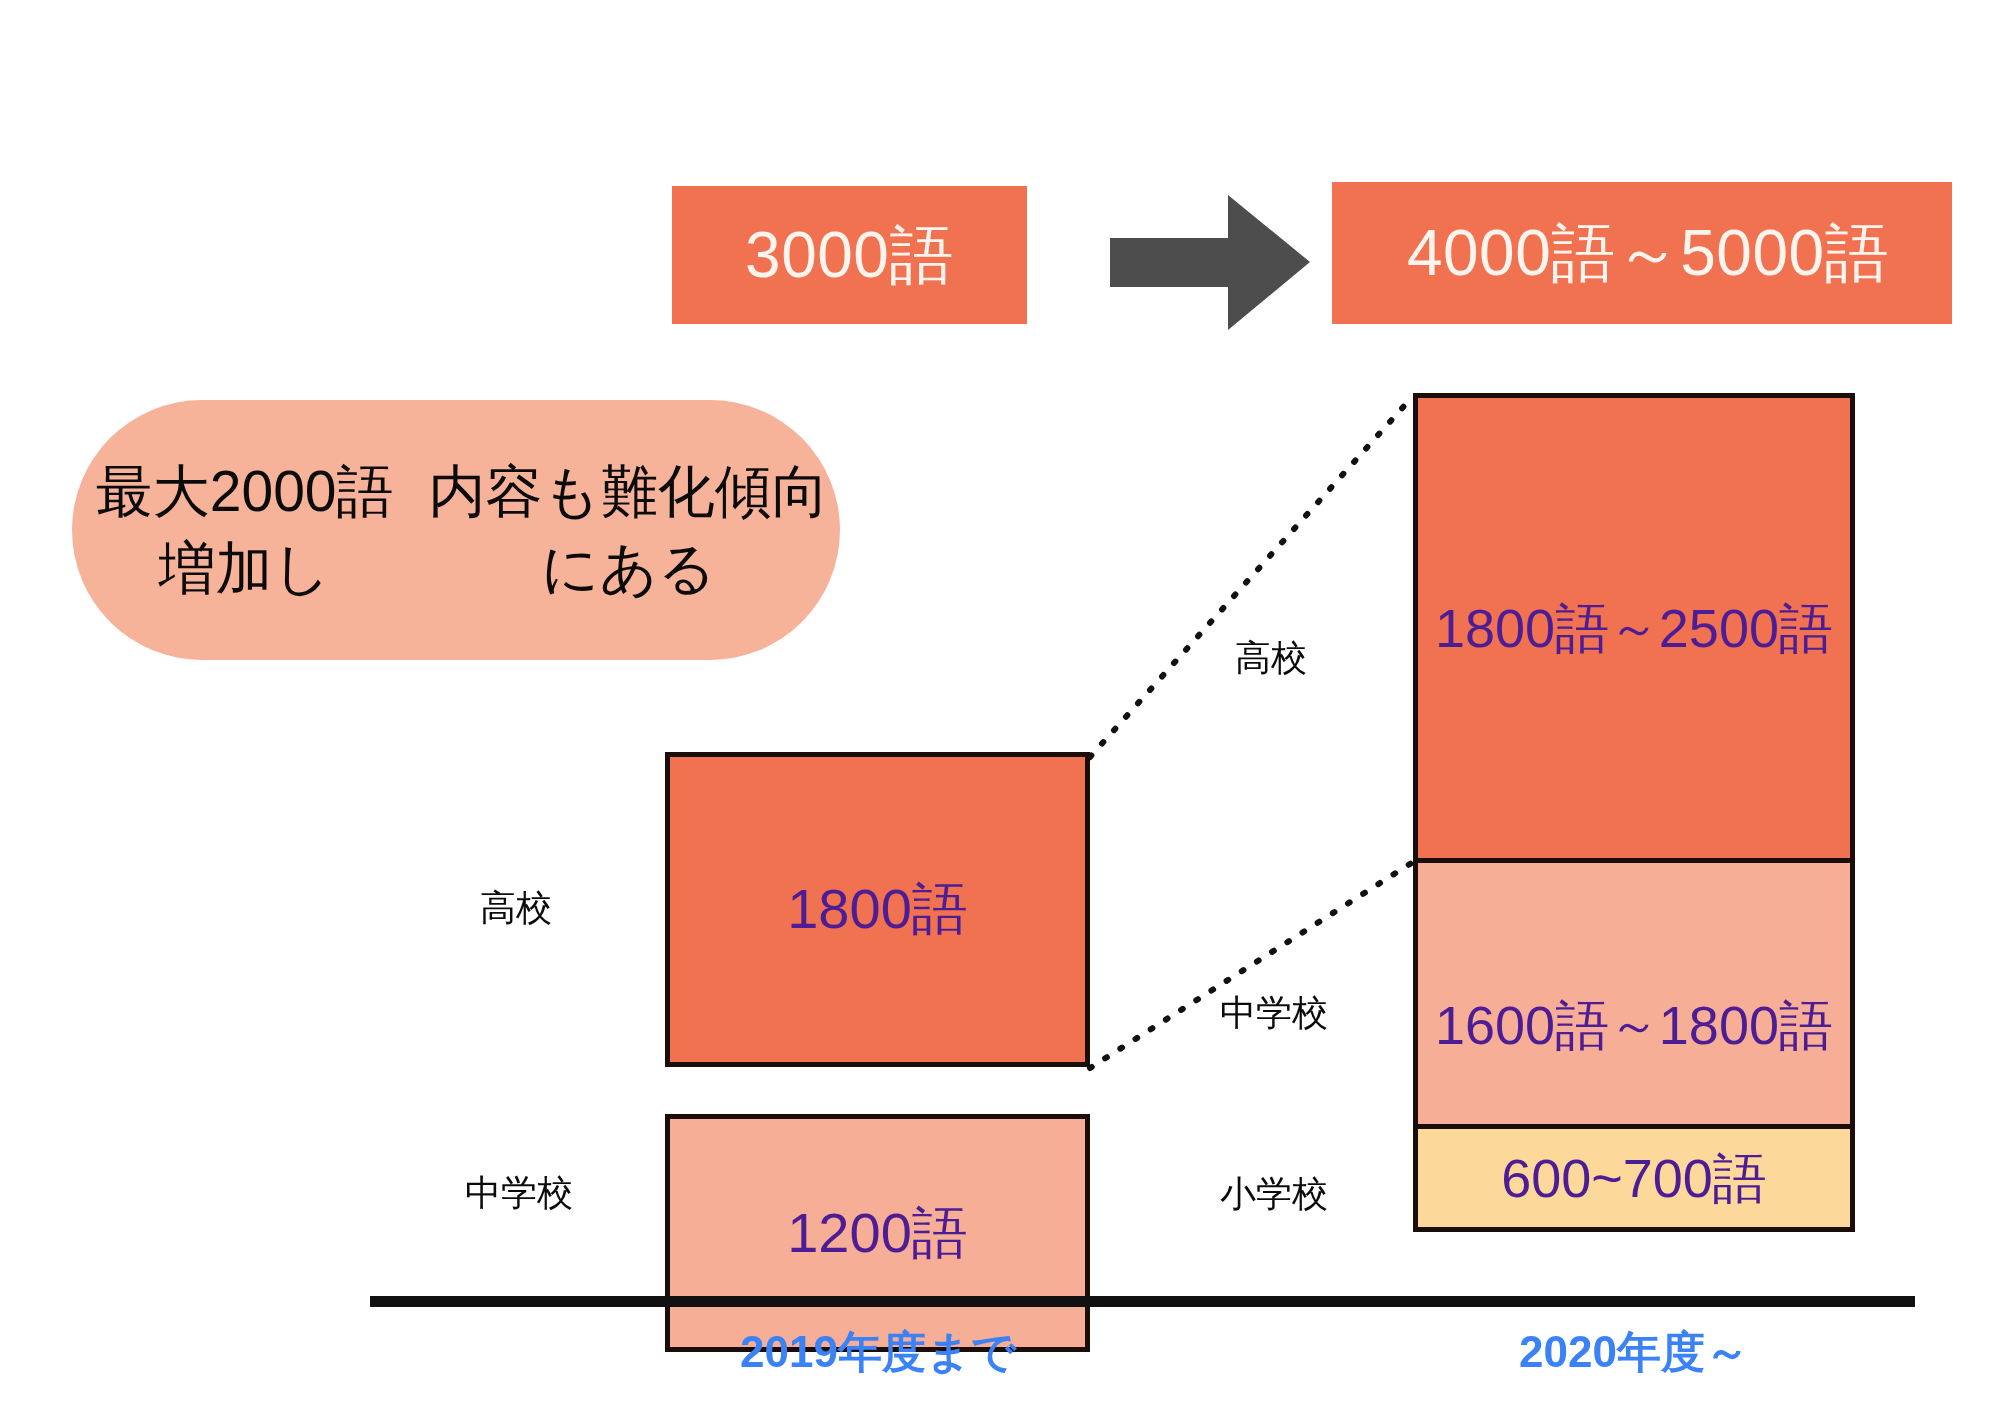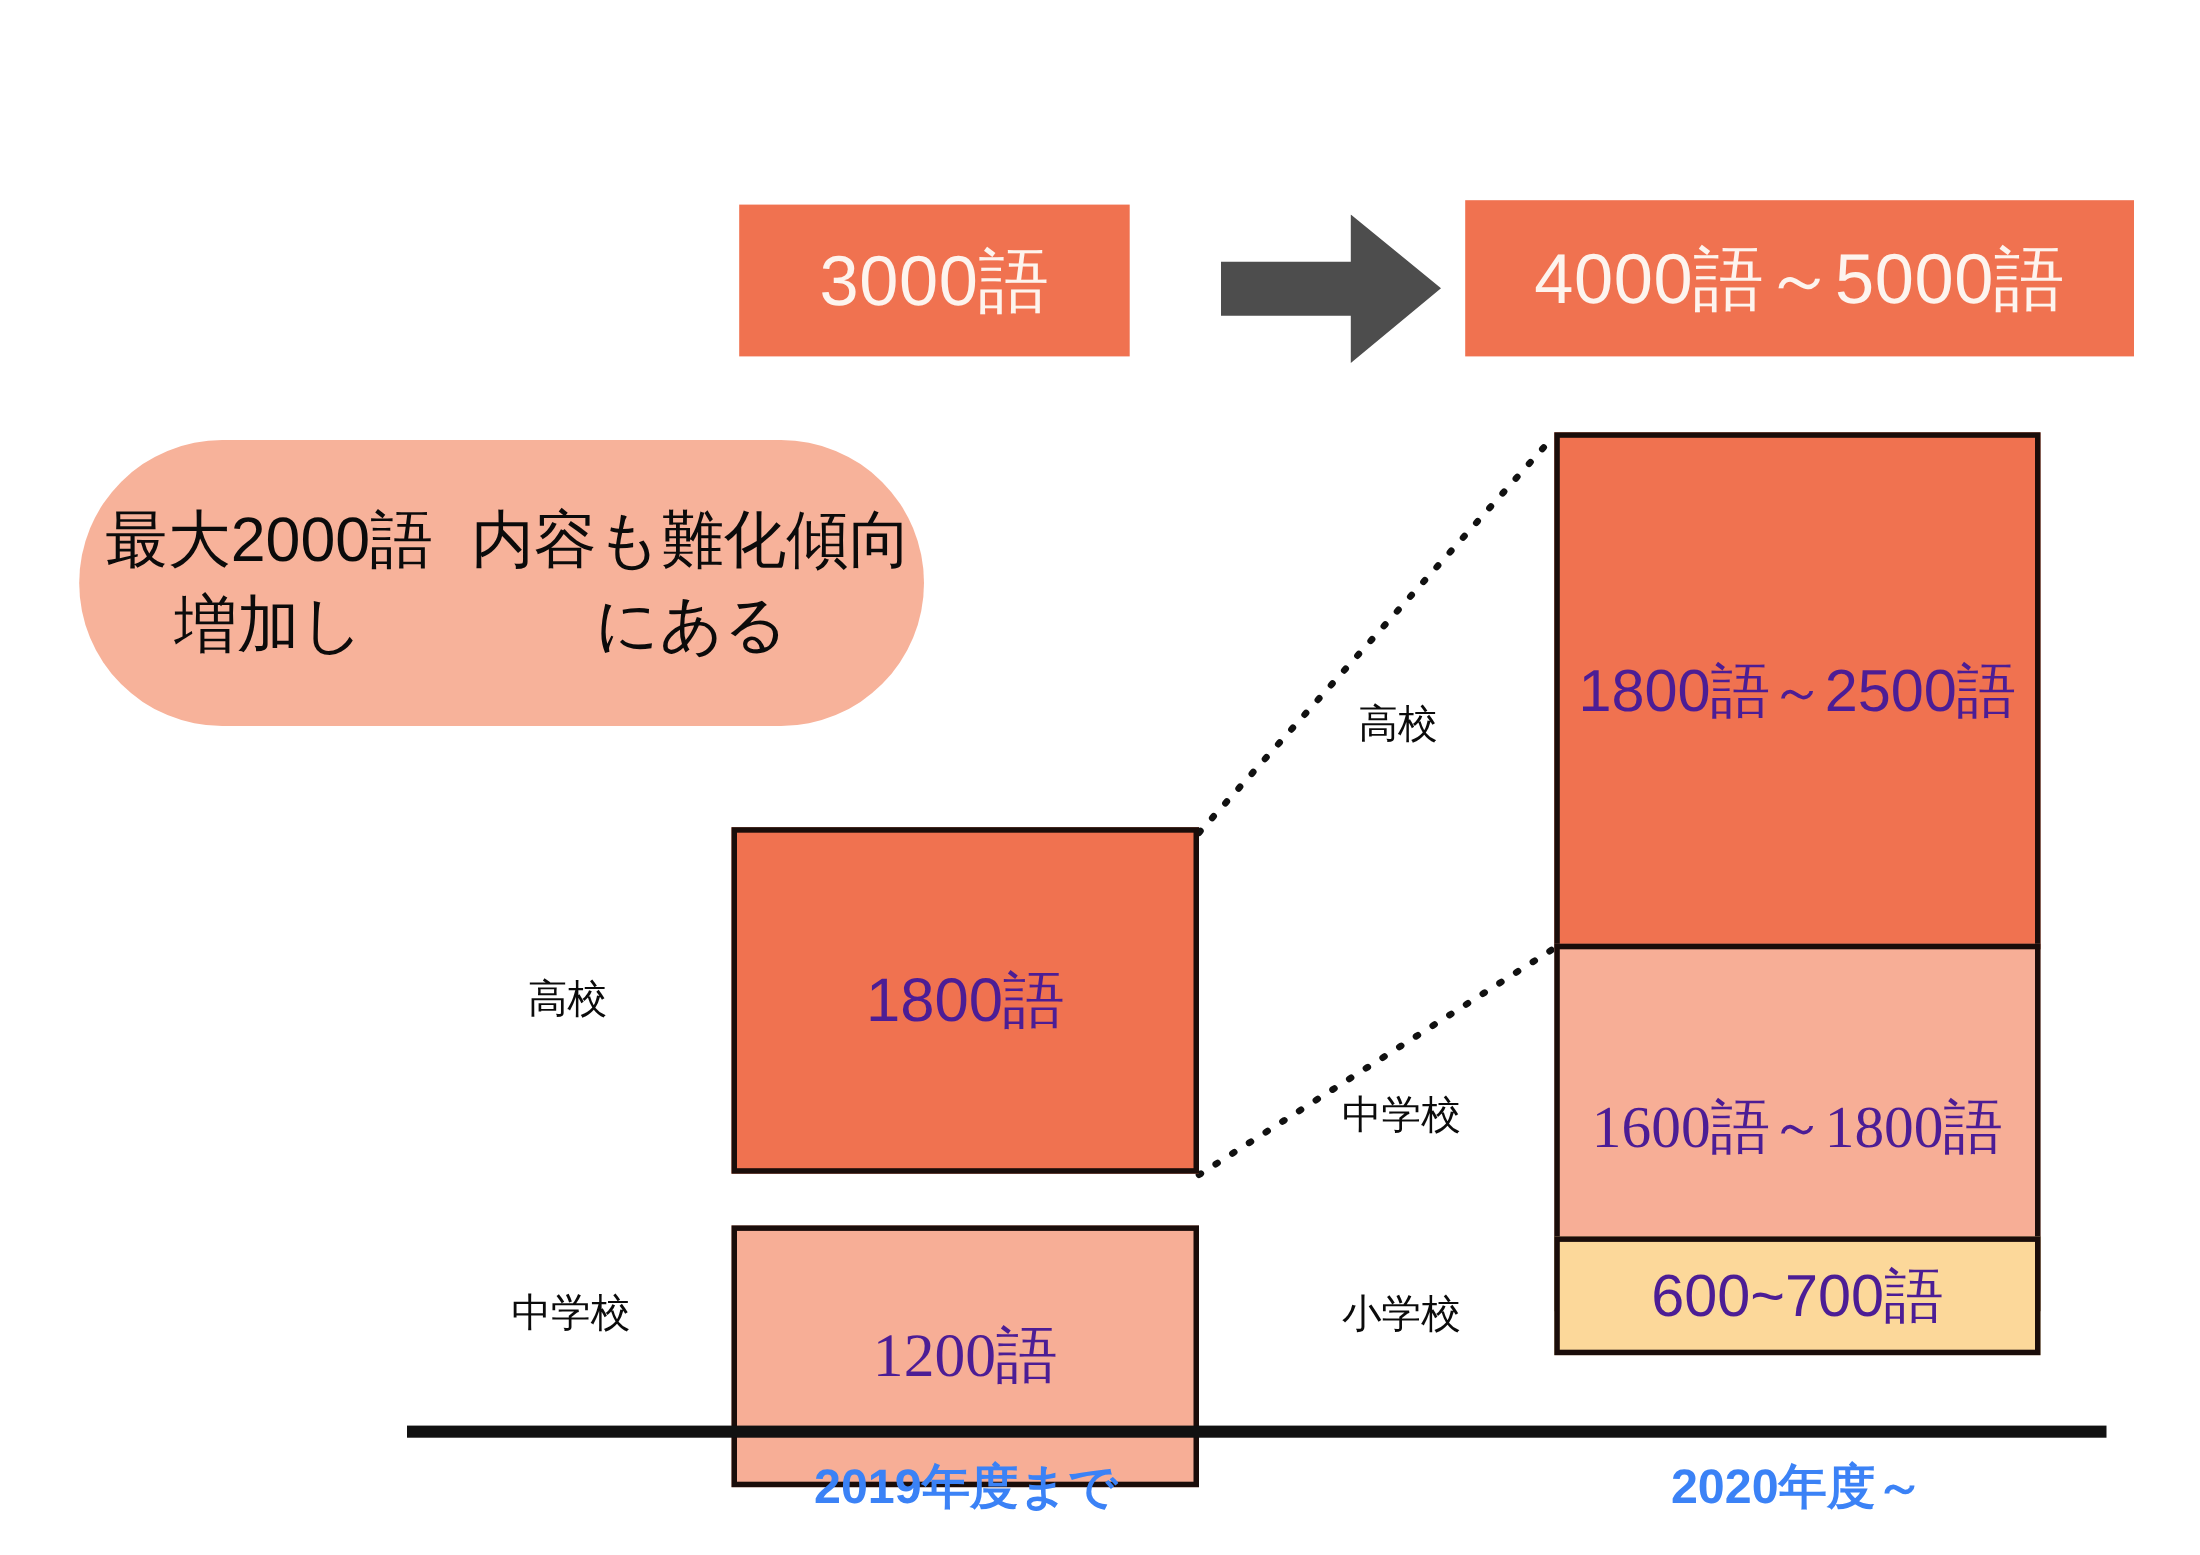--- a/index.html
+++ b/index.html
@@ -40,20 +40,21 @@
     width: 355px;
     height: 138px;
     font-size: 64px;
   }
   #banner-after {
     left: 1332px;
     top: 182px;
     width: 608px;
     height: 142px;
     font-size: 64px;
+    padding-left: 12px;
   }
 
   
   #arrow {
     position: absolute;
     left: 1110px;
     top: 195px;
     width: 200px;
     height: 135px;
   }
@@ -96,21 +97,21 @@
     display: flex;
     flex-direction: row;
     align-items: center;
     justify-content: center;
     color: #4c1d95;
     text-align: center;
     line-height: 1.12;
     font-weight: 500;
   }
   .seg-dark  { background: #F07250; }
-  .seg-light { background: #F7AE96; font-family: Liberation Serif, serif; }
+  .seg-light { background: #F7AE96; }
   .seg-amber { background: #FCD89A; }
 
   .cat-label {
     position: absolute;
     color: #0b0b0b;
     font-size: 36px;
     font-weight: 500;
     white-space: nowrap;
     text-align: left;
     line-height: 1;

